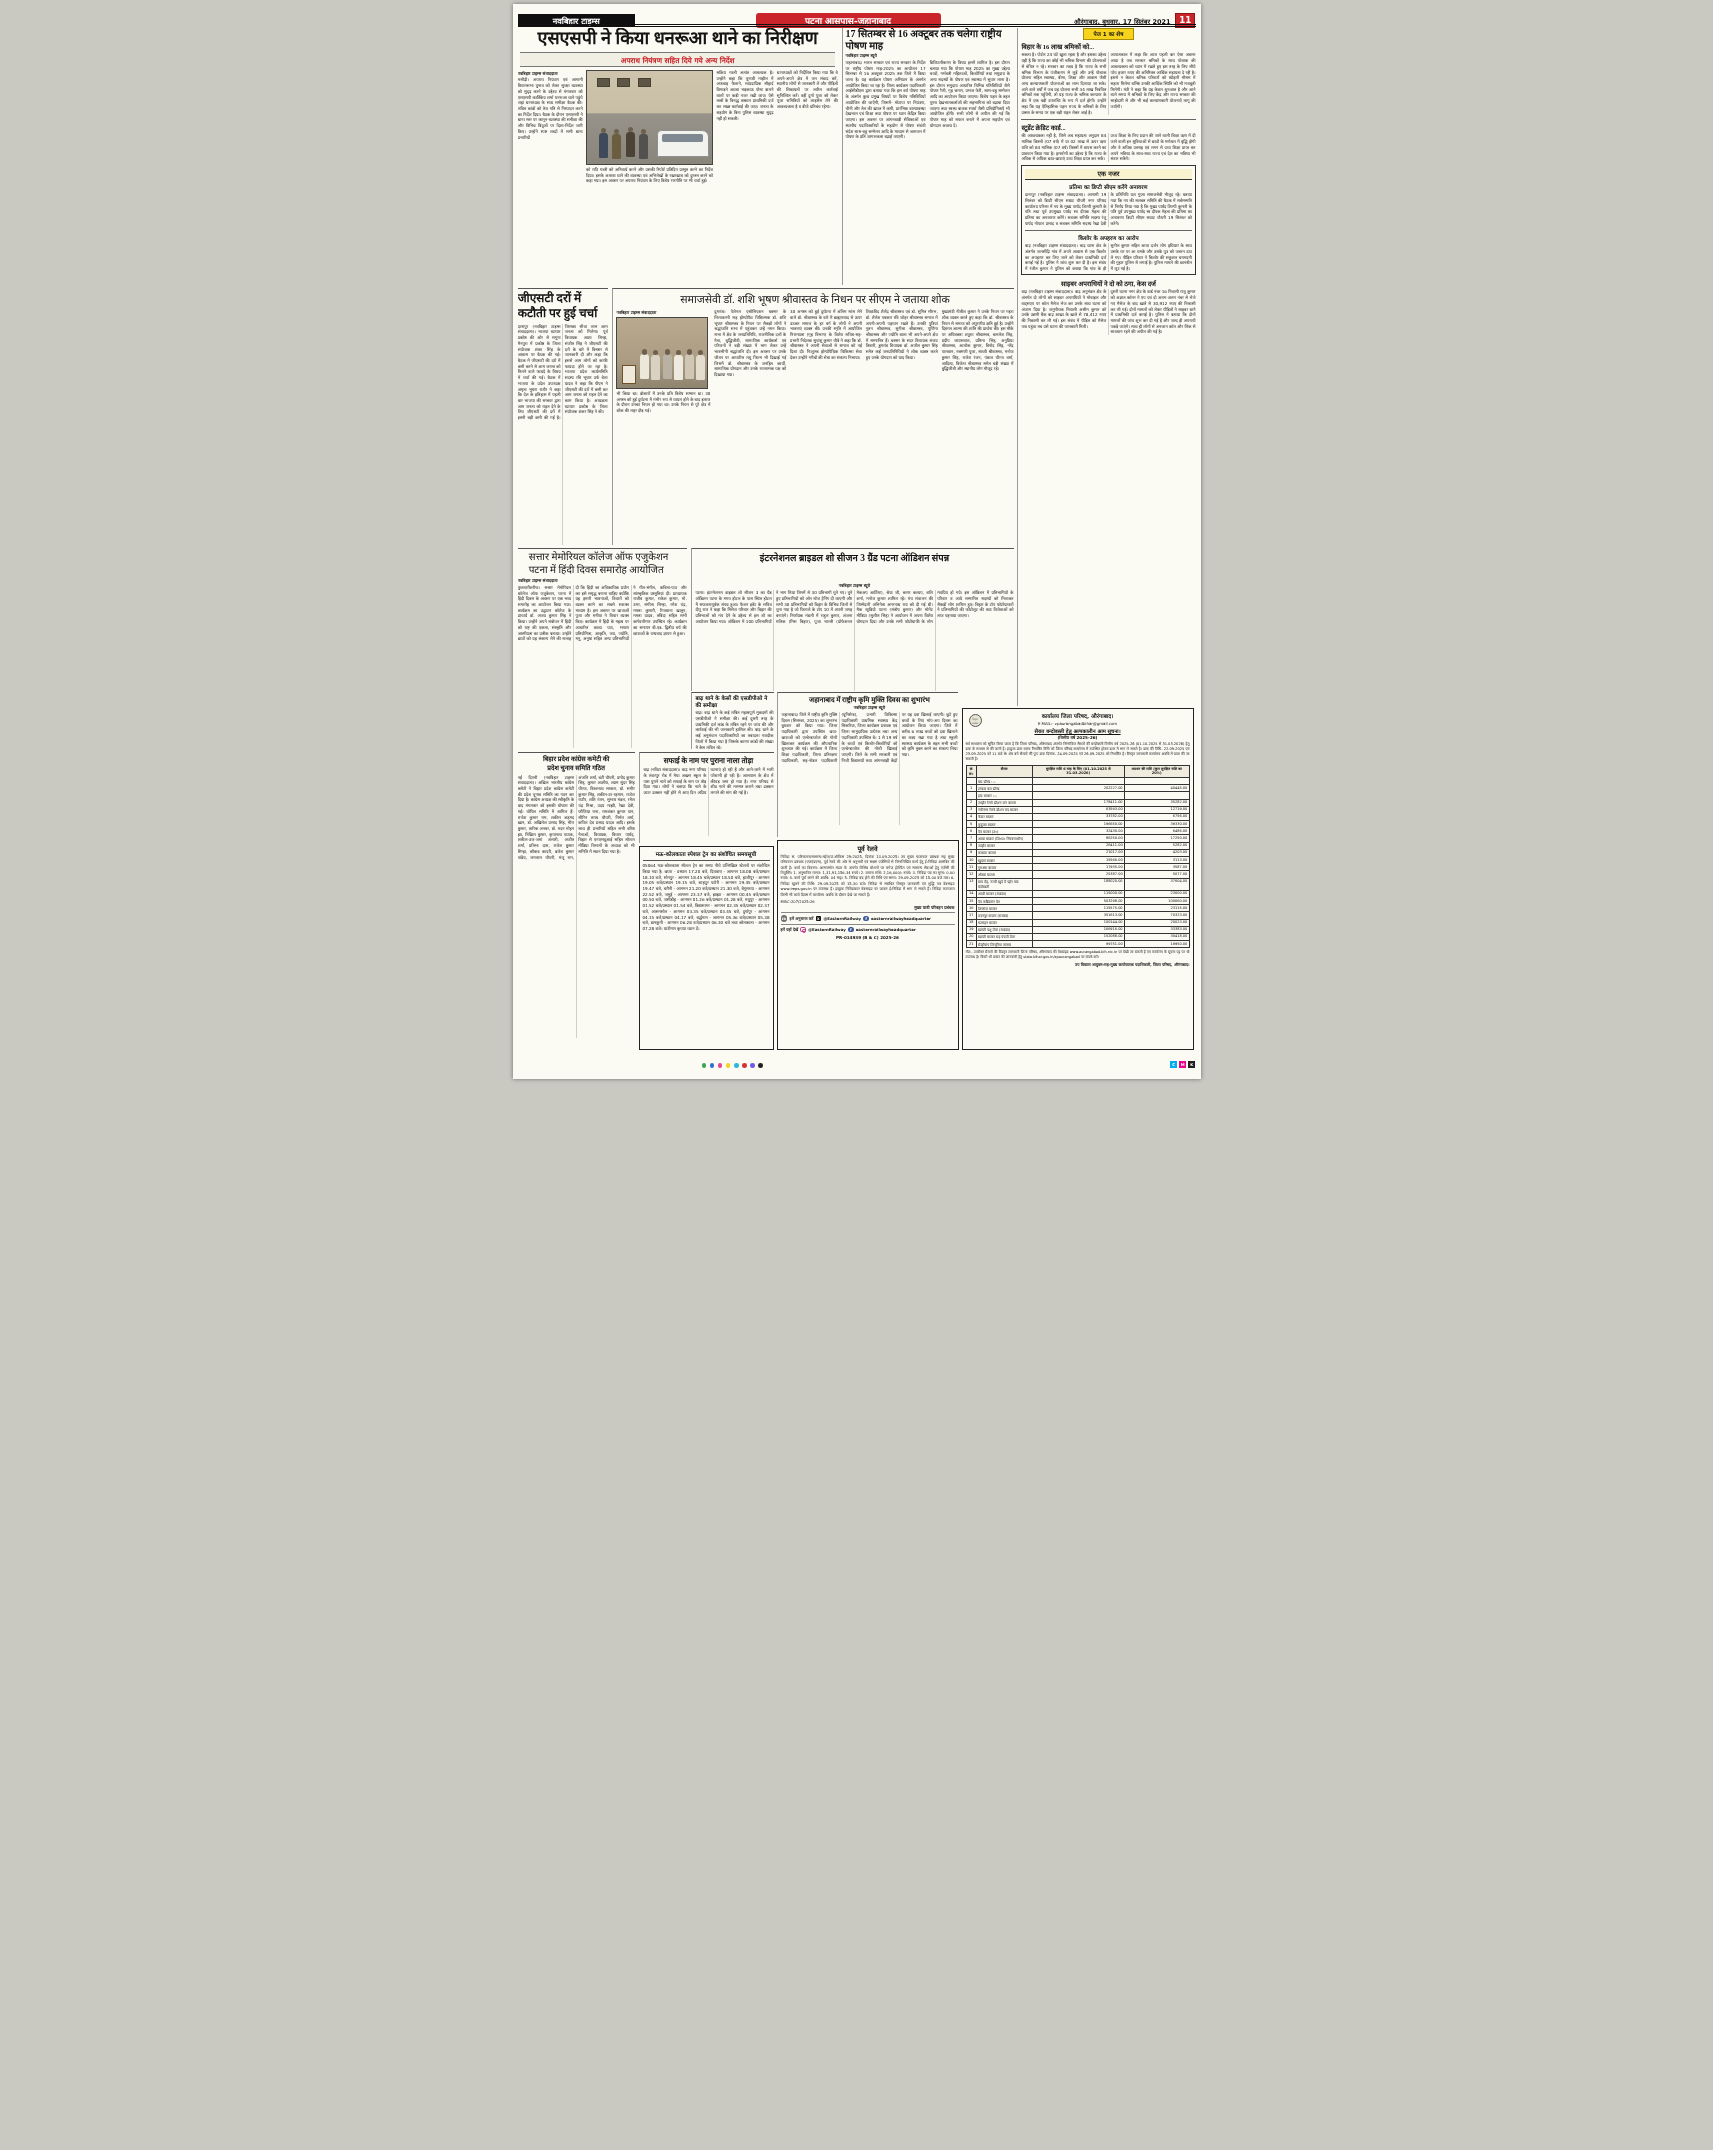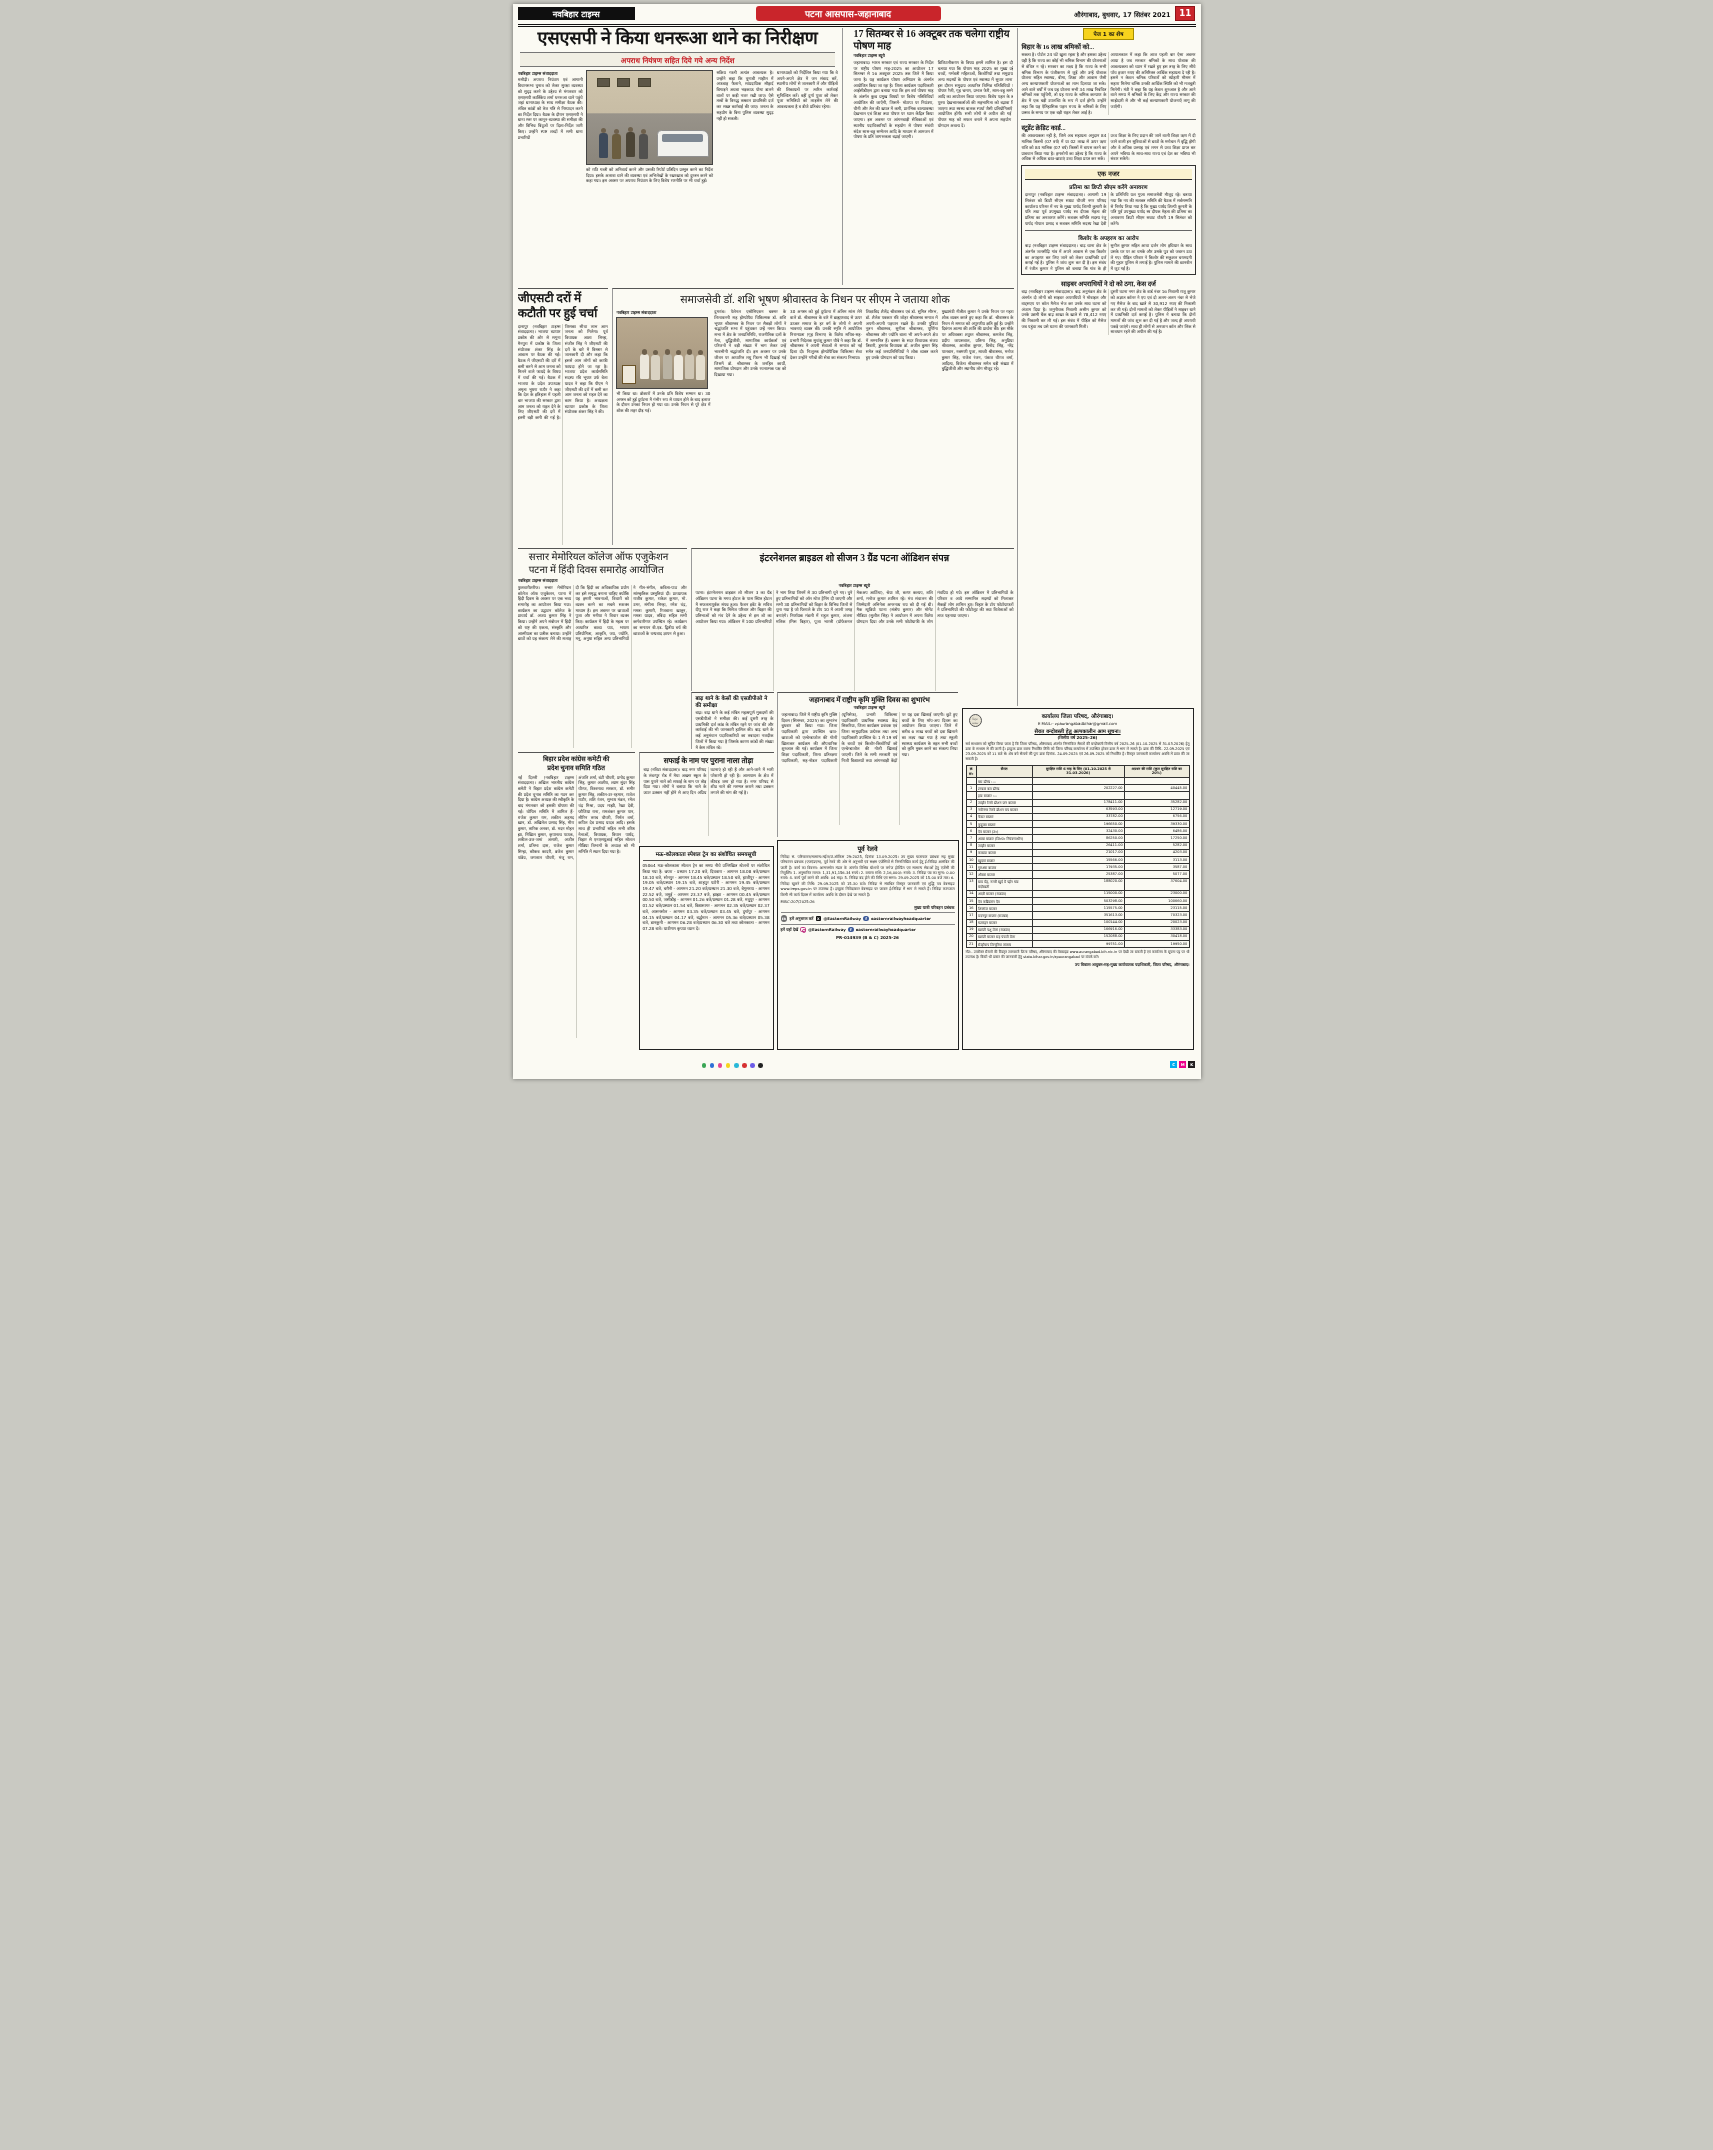--- a/index.html
+++ b/index.html
@@ -6,21 +6,21 @@
   body{background:#c9c9c2;font-family:"DejaVu Sans","Liberation Sans",sans-serif;}
   .page{position:relative;width:688px;height:1075px;margin:4.3px auto;background:#fbfaf3;color:#141414;overflow:hidden;box-shadow:0 0 4.3px rgba(0,0,0,.45);}
   .abs{position:absolute;overflow:hidden;}
   .body-txt{font-size:4.1px;line-height:1.4;text-align:justify;}
   .c2{column-count:2;column-gap:4.3px;column-rule:0.4px solid #cfcfc5;}
   .c3{column-count:3;column-gap:4.3px;column-rule:0.4px solid #cfcfc5;}
   .c4{column-count:4;column-gap:4.3px;column-rule:0.4px solid #cfcfc5;}
   .byline{font-size:4.1px;font-weight:bold;margin:0.9px 0 1.7px 0;}
 
   
-  #mast{left:0;top:1px;width:688px;height:17px;}
+  #mast{left:0;top:8px;width:688px;height:17px;}
   .mast-left{position:absolute;left:5.2px;top:1.3px;width:117px;height:13.8px;background:#0f0f0f;color:#fff;display:flex;align-items:center;justify-content:center;font-weight:bold;font-size:8.2px;}
   .mast-center{position:absolute;left:243px;top:0.4px;width:185px;height:15.5px;background:#c9252b;color:#fff;border-radius:3px;display:flex;align-items:center;justify-content:center;font-weight:bold;font-size:9px;}
   .mast-date{position:absolute;right:30px;top:4.3px;font-weight:bold;font-size:6.5px;}
   .mast-page{position:absolute;right:5.2px;top:0.4px;width:20px;height:15.5px;background:#c9252b;color:#fff;display:flex;align-items:center;justify-content:center;font-weight:bold;font-size:8.6px;border:0.9px solid #8e1418;}
   #toprule{left:5.2px;top:20px;width:678px;height:2.6px;border-top:1.3px solid #111;border-bottom:0.4px solid #111;}
 
   
   #lead{left:5.2px;top:24px;width:320px;height:257px;}
   .lead-head{font-size:18px;line-height:1.12;font-weight:bold;text-align:center;font-family:"Liberation Serif","DejaVu Serif",serif;}
   .lead-sub{margin:3.4px 2.6px 2.6px 2.6px;padding:1.7px 0;background:#f1efe4;border-top:0.4px solid #777;border-bottom:0.4px solid #777;color:#c9252b;font-weight:bold;font-size:7.3px;text-align:center;}
@@ -35,21 +35,21 @@
   .photo-lead{width:127px;height:95px;background:linear-gradient(180deg,#cfc4ac 0%,#c8bda5 45%,#98938a 46%,#8a857b 100%);}
   .photo-shok{width:92px;height:72px;background:linear-gradient(180deg,#b9a98f 0%,#ac9c83 60%,#8f846f 100%);}
   .fig{position:absolute;width:8.6px;height:25px;border-radius:3.4px 3.4px 1.3px 1.3px;background:#4b4436;}
   .fig::before{content:"";position:absolute;top:-4.7px;left:1.7px;width:5.2px;height:5.2px;border-radius:50%;background:#6e604c;}
   .ph-van{position:absolute;right:3.4px;bottom:6.9px;width:52px;height:27px;background:#f2f2ee;border-radius:4.3px 6.9px 1.7px 1.7px;border:0.4px solid #8f8f8f;}
   .ph-van::before{content:"";position:absolute;top:3.4px;left:4.3px;right:5.2px;height:7.3px;background:#7e8893;border-radius:1.7px;}
   .ph-win{position:absolute;width:13px;height:9.5px;background:#5d5647;border:0.4px solid #47412f;}
   .ph-portrait{position:absolute;left:4.3px;bottom:3.4px;width:14.6px;height:19px;background:#efe9db;border:0.9px solid #6b5327;}
 
   
-  #nutrition{left:329px;top:24px;width:171px;height:257px;border-left:0.4px solid #999;padding-left:11px;}
+  #nutrition{left:329px;top:24px;width:171px;height:257px;border-left:0.4px solid #999;padding-left:3px;}
   .nut-head{font-size:10px;font-weight:bold;line-height:1.2;font-family:"Liberation Serif","DejaVu Serif",serif;}
   .nut-row{display:flex;gap:4.3px;margin-top:1.7px;}
   .nut-col{width:80px;flex:0 0 auto;}
 
   
   #rail{left:504px;top:24px;width:179px;height:678px;border-left:0.4px solid #999;padding-left:3.9px;}
   .shesh{display:inline-block;background:#f7d31d;color:#111;font-weight:bold;font-size:5.6px;padding:0.9px 9.5px;border:0.4px solid #a78e00;}
   .shesh-wrap{text-align:center;margin-bottom:1.7px;}
   .rail-head{font-size:6.5px;font-weight:bold;margin:0.9px 0 1.7px 0;font-family:"Liberation Serif","DejaVu Serif",serif;}
   .rail-sec{margin-bottom:3.4px;}

